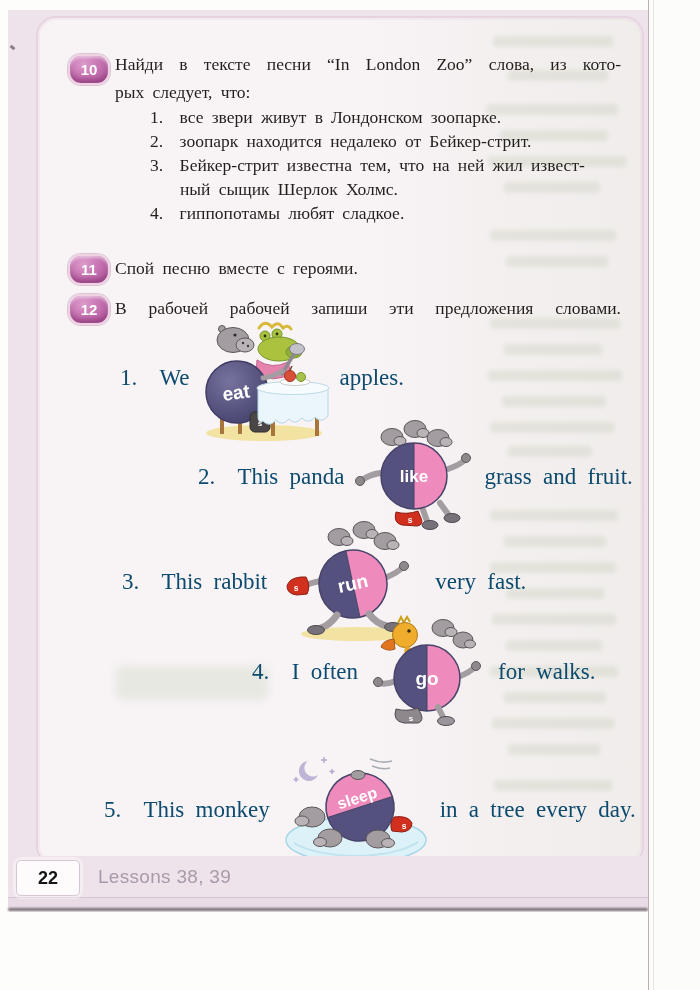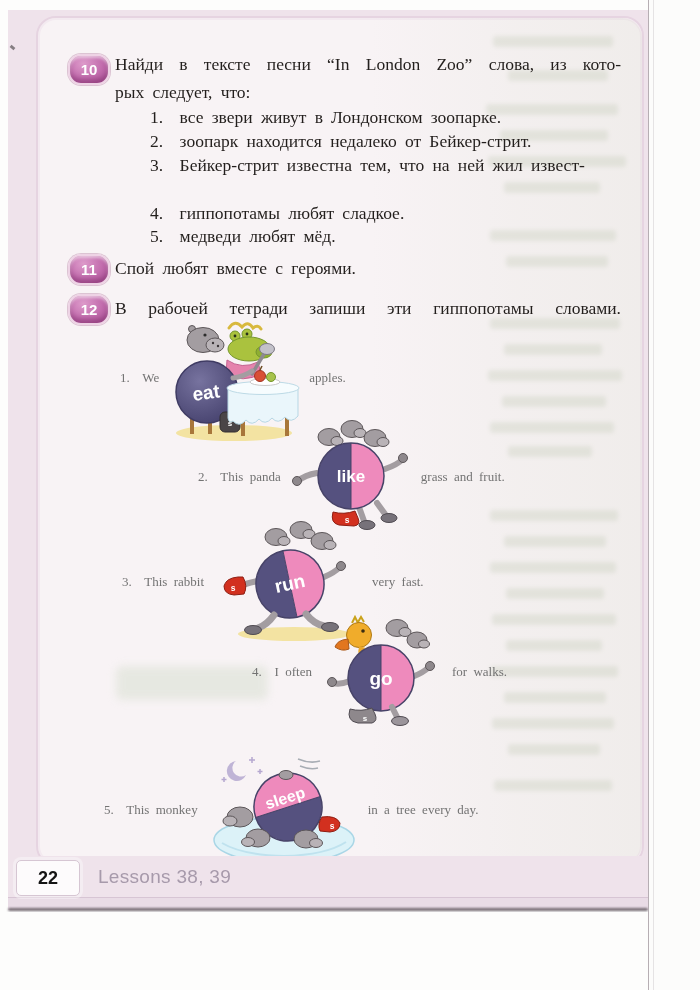--- a/index.html
+++ b/index.html
@@ -37,21 +37,21 @@
   .badge{
     position:absolute;width:38px;height:27px;border-radius:13px;
     background:radial-gradient(ellipse at 35% 28%,#dd9aca 0%,#c26cad 55%,#a84f93 100%);
     border:2px solid #eed3e5;
     box-shadow:inset 0 -4px 5px rgba(110,30,90,.40), inset 0 2px 3px rgba(255,255,255,.55), 0 0 0 1px rgba(170,110,150,.35);
     color:#fff;font-family:"Liberation Sans",sans-serif;font-weight:bold;font-size:15px;
     display:flex;align-items:center;justify-content:center;
   }
   
   .row{position:absolute;display:flex;align-items:center;}
-  .row .txt{font-size:13px;color:#737373;word-spacing:.24em;white-space:nowrap;font-family:"Liberation Serif",serif;}
+  .row .txt{font-size:23px;color:#0c4a6e;word-spacing:.24em;white-space:nowrap;font-family:"Liberation Serif",serif;}
   .row svg{flex:0 0 auto;}
   svg text.verb{fill:#fff;font-family:"Liberation Sans",sans-serif;font-weight:bold;}
   svg text.sboot{fill:#fff;font-family:"Liberation Sans",sans-serif;font-weight:bold;}
   
   .footer-band{position:absolute;left:0px;top:846px;width:640px;height:54px;background:#efe3eb;}
   .footer-line{position:absolute;left:0;top:887px;width:640px;height:1px;background:#d7c5d4;}
   .footer-sub{position:absolute;left:0;top:888px;width:640px;height:12px;background:#e9dce6;}
   .pagenum-box{
     position:absolute;left:8px;top:850px;width:62px;height:34px;background:#fdfbfc;
     border:1.5px solid #d6c6d3;border-radius:5px;display:flex;align-items:center;justify-content:center;
@@ -103,32 +103,32 @@
 
   <div class="badge" style="left:60px;top:44px">
     <span>10</span>
   </div>
   <div class="t jline" style="left:107px;top:42px;width:506px">Найди в тексте песни “In London Zoo” слова, из кото-</div>
   <div class="t" style="left:107px;top:70px">рых следует, что:</div>
 
   <div class="t" style="left:142px;top:95px"><span>1.</span>&nbsp; <span>все звери живут в Лондонском зоопарке.</span></div>
   <div class="t" style="left:142px;top:119px"><span>2.</span>&nbsp; <span>зоопарк находится недалеко от Бейкер-стрит.</span></div>
   <div class="t" style="left:142px;top:143px"><span>3.</span>&nbsp; <span>Бейкер-стрит известна тем, что на ней жил извест-</span></div>
+  <div class="t" style="left:172px;top:167px">ный сыщик Шерлок Холмс.</div>
   <div class="t" style="left:142px;top:191px"><span>4.</span>&nbsp; <span>гиппопотамы любят сладкое.</span></div>
-  <div class="t" style="left:142px;top:214px"><span>5.</span>&nbsp; <span>медведи любят мёд.</span></div>
 
   <div class="badge" style="left:60px;top:244px">
     <span>11</span>
   </div>
-  <div class="t" style="left:107px;top:246px">Спой любят вместе с героями.</div>
+  <div class="t" style="left:107px;top:246px">Спой песню вместе с героями.</div>
 
   <div class="badge" style="left:60px;top:284px">
     <span>12</span>
   </div>
-  <div class="t jline" style="left:107px;top:286px;width:506px">В рабочей тетради запиши эти гиппопотамы словами.</div>
+  <div class="t jline" style="left:107px;top:286px;width:506px">В рабочей рабочей запиши эти предложения словами.</div>
 
   <div class="row" style="left:112px;top:300px;height:136px">
     <span class="txt"><span>1.</span>&nbsp; <span>We</span></span>
     <svg width="134" height="132" viewBox="0 0 134 132" style="margin:0 8px">
       <defs>
         <radialGradient id="eatball" cx="38%" cy="32%" r="75%">
           <stop offset="0%" stop-color="#77739f"></stop>
             <stop offset="100%" stop-color="#46426e"></stop>
         </radialGradient>
       </defs>

